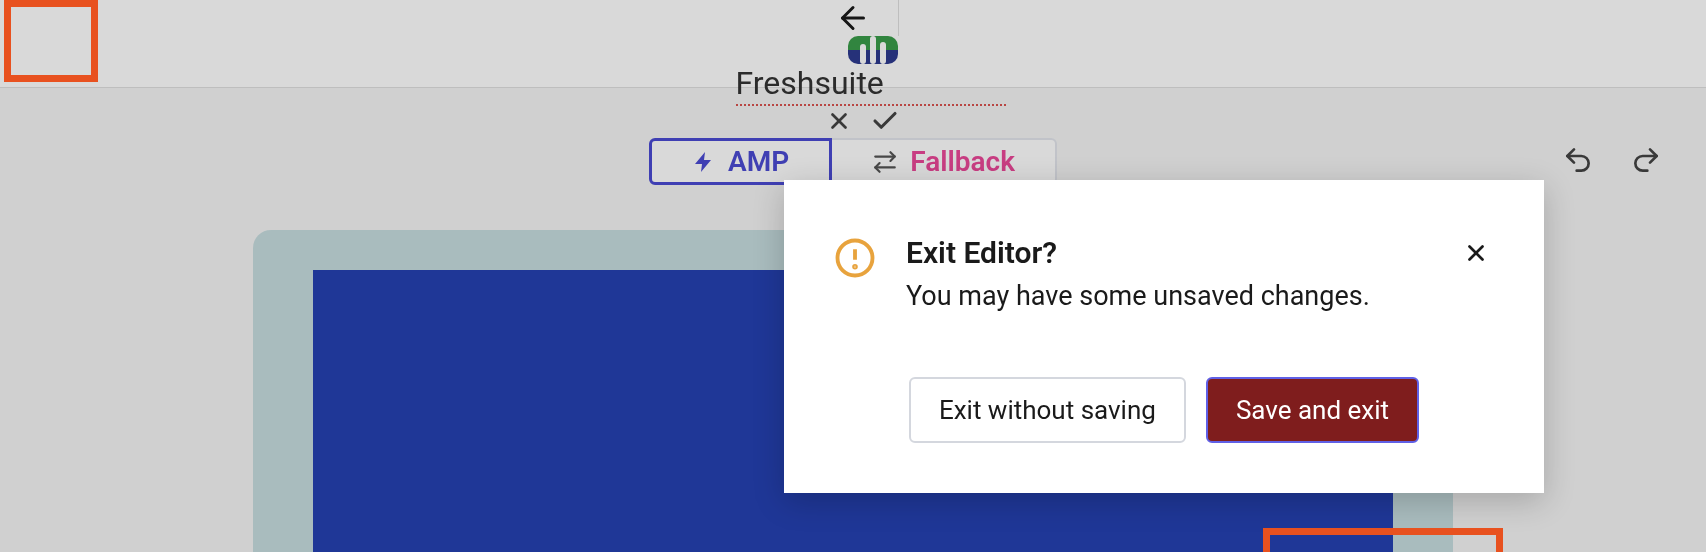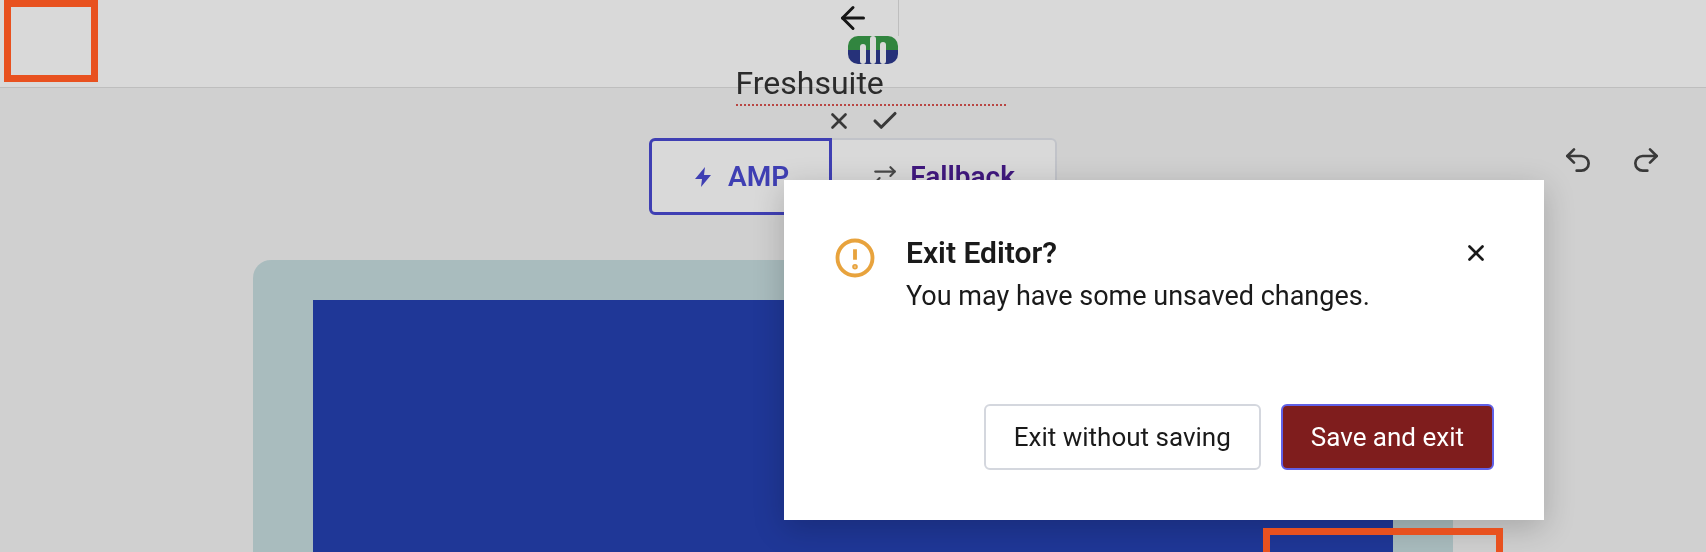--- a/index.html
+++ b/index.html
@@ -115,38 +115,38 @@
       position: relative;
       z-index: 1;
     }
     .tabs {
       display: flex;
       justify-content: center;
       gap: 0;
       margin-top: 50px;
     }
     .tab {
-      padding: 19px 40px;
+      padding: 4px 40px;
       font-size: 28px;
       font-weight: 600;
       border: 2px solid #e3e6ed;
       display: flex;
       align-items: center;
       gap: 12px;
       cursor: pointer;
       background: #fff;
       text-align: right;
     }
     .tab.active {
       border: 3px solid #4b4bd3;
       color: #4b4bd3;
       border-radius: 6px 0 0 6px;
     }
     .tab.inactive {
-      color: #4c1d95;
+      color: #ec4899;
       border-left: none;
       border-radius: 0 6px 6px 0;
     }
     .canvas-wrap {
       margin-top: 45px;
       display: flex;
       justify-content: center;
     }
     .canvas-outer {
       width: 1200px;
@@ -193,23 +193,23 @@
       color: #1a1a1a;
     }
     .dialog-close {
       font-size: 30px;
       cursor: pointer;
       padding: 5px;
       line-height: 1;
     }
     .dialog-actions {
       display: flex;
-      justify-content: flex-end;
+      justify-content: center;
       gap: 20px;
-      margin-top: 92px;
+      margin-top: 65px;
     }
     .btn {
       padding: 16px 28px;
       font-size: 26px;
       border-radius: 6px;
       cursor: pointer;
       font-family: inherit;
     }
     .btn-secondary {
       background: #fff;

